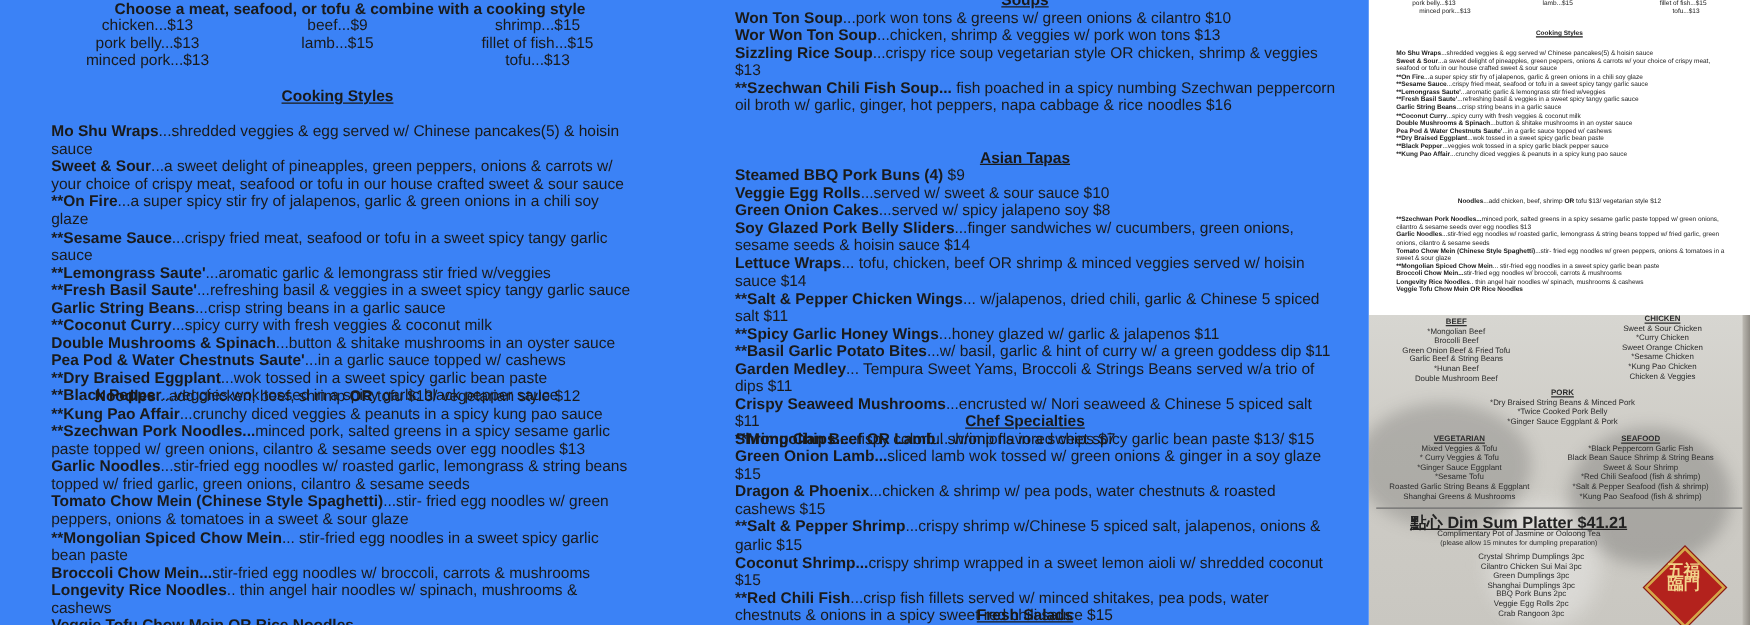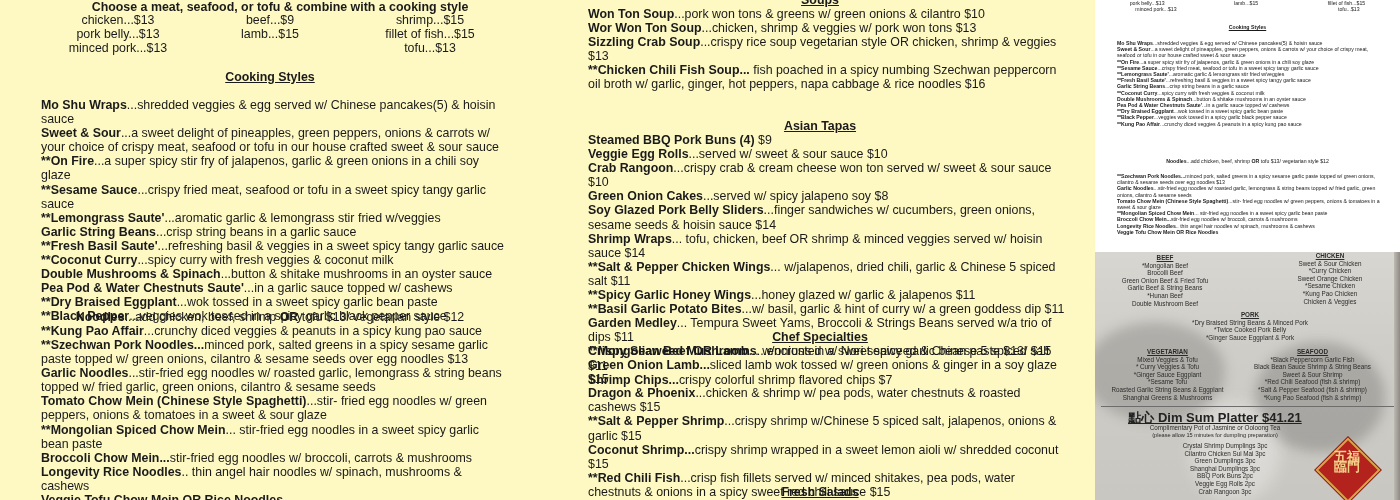--- a/index.html
+++ b/index.html
@@ -1,17 +1,17 @@
 <!DOCTYPE html>
 <html><head>
 <meta charset="utf-8">
 <style>
   html, body { margin:0; padding:0; }
   body { width:1400px; height:500px; overflow:hidden; background:#fff; position:relative; font-family:"Liberation Sans", sans-serif; color:#1a1a1a; }
-  .panel { position:absolute; top:0; height:500px; overflow:hidden; background:#fef9c3; }
+  .panel { position:absolute; top:0; height:500px; overflow:hidden; background:#3b82f6; }
   #p1 { left:0; width:560px; }
   #p2 { left:560px; width:535px; }
   #p3 { left:1095px; width:305px; }
   .txt { font-size:12.4px; line-height:14.1px; }
   .center { text-align:center; }
   .b { font-weight:bold; }
   .u { }
   .sec-title { font-weight:bold; text-decoration:underline; text-align:center; }
   .item { margin:0; }
   .item .name { font-weight:bold; }
@@ -62,22 +62,22 @@
     </div>
   </div>
   <div class="sec-title txt" style="position:absolute;top:70px;left:0;width:540px;">Cooking Styles</div>
 
   <div class="inner txt" style="top:98px;">
     <p class="item"><span class="name">Mo Shu Wraps</span><span>...shredded veggies &amp; egg served w/ Chinese pancakes(5) &amp; hoisin sauce</span></p>
     <p class="item"><span class="name">Sweet &amp; Sour</span><span>...a sweet delight of pineapples, green peppers, onions &amp; carrots w/ your choice of crispy meat, seafood or tofu in our house crafted sweet &amp; sour sauce</span></p>
     <p class="item"><span class="name">**On Fire</span><span>...a super spicy stir fry of jalapenos, garlic &amp; green onions in a chili soy glaze</span></p>
     <p class="item"><span class="name">**Sesame Sauce</span><span>...crispy fried meat, seafood or tofu in a sweet spicy tangy garlic sauce</span></p>
     <p class="item"><span class="name">**Lemongrass Saute'</span><span>...aromatic garlic &amp; lemongrass stir fried w/veggies</span></p>
+    <p class="item"><span class="name">**Fresh Basil Saute'</span><span>...refreshing basil &amp; veggies in a sweet spicy tangy garlic sauce</span></p>
     <p class="item"><span class="name">Garlic String Beans</span><span>...crisp string beans in a garlic sauce</span></p>
-    <p class="item"><span class="name">**Fresh Basil Saute'</span><span>...refreshing basil &amp; veggies in a sweet spicy tangy garlic sauce</span></p>
     <p class="item"><span class="name">**Coconut Curry</span><span>...spicy curry with fresh veggies &amp; coconut milk</span></p>
     <p class="item"><span class="name">Double Mushrooms &amp; Spinach</span><span>...button &amp; shitake mushrooms in an oyster sauce</span></p>
     <p class="item"><span class="name">Pea Pod &amp; Water Chestnuts Saute'</span><span>...in a garlic sauce topped w/ cashews</span></p>
     <p class="item"><span class="name">**Dry Braised Eggplant</span><span>...wok tossed in a sweet spicy garlic bean paste</span></p>
     <p class="item"><span class="name">**Black Pepper</span><span>...veggies wok tossed in a spicy garlic black pepper sauce</span></p>
     <p class="item"><span class="name">**Kung Pao Affair</span><span>...crunchy diced veggies &amp; peanuts in a spicy kung pao sauce</span></p>
   </div>
 
   <div class="txt center" style="position:absolute;top:310px;left:0;width:540px;">
     <span class="b u">Noodles</span><span>...add chicken, beef,  shrimp </span><span class="b u">OR</span><span> tofu $13/ vegetarian style $12</span>
@@ -93,32 +93,31 @@
     <p class="item"><span class="name">Veggie Tofu Chow Mein OR Rice Noodles</span><span></span></p>
 
   </div>
 </div>
 
 <div id="p2" class="panel">
   <div class="sec-title txt" style="position:absolute;top:-7px;left:0;width:520px;">Soups</div>
   <div class="inner txt" style="top:7px;">
     <p class="item"><span class="name">Won Ton Soup</span><span>...pork won tons &amp; greens w/ green onions &amp; cilantro $10</span></p>
     <p class="item"><span class="name">Wor Won Ton Soup</span><span>...chicken, shrimp &amp; veggies w/ pork won tons $13</span></p>
-    <p class="item"><span class="name">Sizzling Crab Soup</span><span>...crispy rice soup vegetarian style OR chicken, shrimp &amp; veggies $13</span></p>
-    <p class="item"><span class="name">**Chicken Chili Fish Soup...</span><span> fish poached in a spicy numbing Szechwan peppercorn oil broth w/ garlic, ginger, hot peppers, napa cabbage &amp; rice noodles $16</span></p>
+    <p class="item"><span class="name">Sizzling Rice Soup</span><span>...crispy rice soup vegetarian style OR chicken, shrimp &amp; veggies $13</span></p>
+    <p class="item"><span class="name">**Szechwan Chili Fish Soup...</span><span> fish poached in a spicy numbing Szechwan peppercorn oil broth w/ garlic, ginger, hot peppers, napa cabbage &amp; rice noodles $16</span></p>
   </div>
 
   <div class="sec-title txt" style="position:absolute;top:119px;left:0;width:520px;">Asian Tapas</div>
   <div class="inner txt" style="top:133px;">
     <p class="item"><span class="name">Steamed BBQ Pork Buns (4)</span><span> $9</span></p>
     <p class="item"><span class="name">Veggie Egg Rolls</span><span>...served w/ sweet &amp; sour sauce $10</span></p>
-    <p class="item"><span class="name">Crab Rangoon</span><span>...crispy crab &amp; cream cheese won ton served w/ sweet &amp; sour sauce $10</span></p>
     <p class="item"><span class="name">Green Onion Cakes</span><span>...served w/ spicy jalapeno soy $8</span></p>
     <p class="item"><span class="name">Soy Glazed Pork Belly Sliders</span><span>...finger sandwiches w/ cucumbers, green onions, sesame seeds &amp; hoisin sauce $14</span></p>
-    <p class="item"><span class="name">Shrimp Wraps</span><span>... tofu, chicken, beef OR shrimp &amp; minced veggies served w/ hoisin sauce $14</span></p>
+    <p class="item"><span class="name">Lettuce Wraps</span><span>... tofu, chicken, beef OR shrimp &amp; minced veggies served w/ hoisin sauce $14</span></p>
     <p class="item"><span class="name">**Salt &amp; Pepper Chicken Wings</span><span>... w/jalapenos, dried chili, garlic &amp; Chinese 5 spiced salt $11</span></p>
     <p class="item"><span class="name">**Spicy Garlic Honey Wings</span><span>...honey glazed w/ garlic &amp; jalapenos $11</span></p>
     <p class="item"><span class="name">**Basil Garlic Potato Bites</span><span>...w/ basil, garlic &amp; hint of curry  w/ a  green goddess dip $11</span></p>
     <p class="item"><span class="name">Garden Medley</span><span>... Tempura Sweet Yams, Broccoli &amp; Strings Beans served w/a trio of dips $11</span></p>
     <p class="item"><span class="name">Crispy Seaweed Mushrooms</span><span>...encrusted w/ Nori seaweed &amp; Chinese 5 spiced salt $11</span></p>
     <p class="item"><span class="name">Shrimp Chips...</span><span>crispy colorful shrimp flavored chips $7</span></p>
   </div>
 
   <div class="sec-title txt" style="position:absolute;top:330px;left:0;width:520px;">Chef Specialties</div>
   <div class="inner txt" style="top:344px;">

